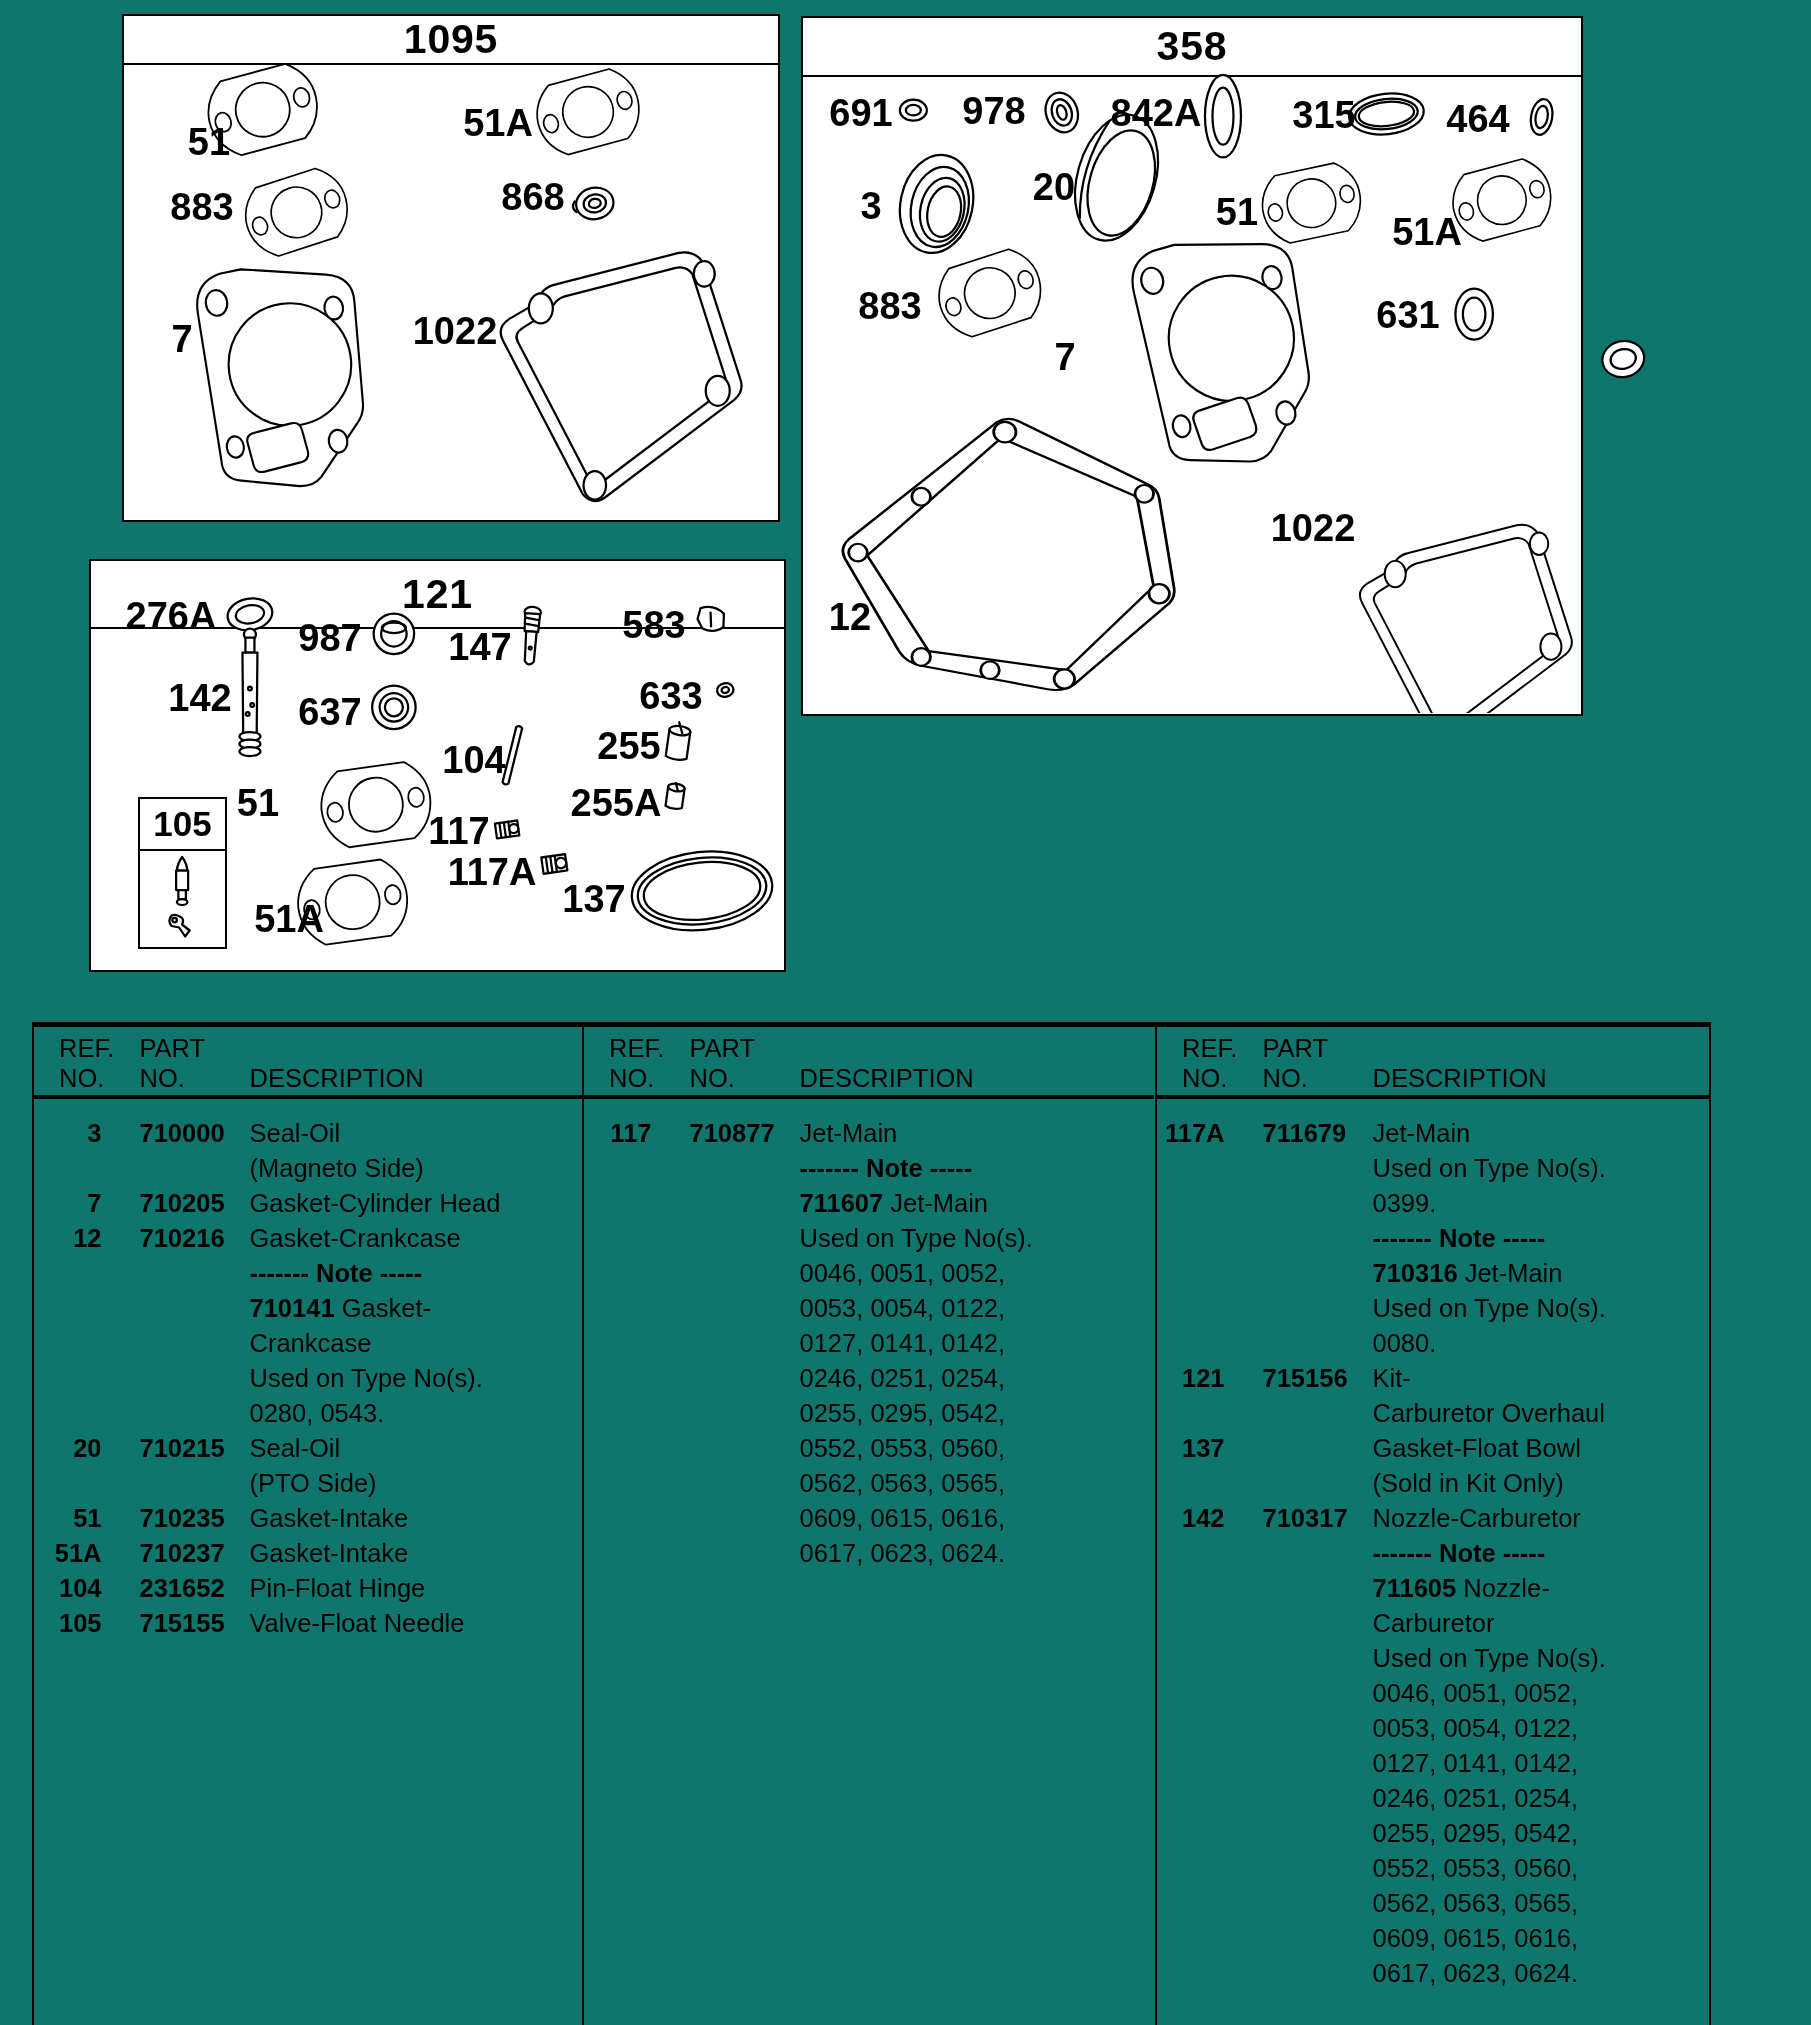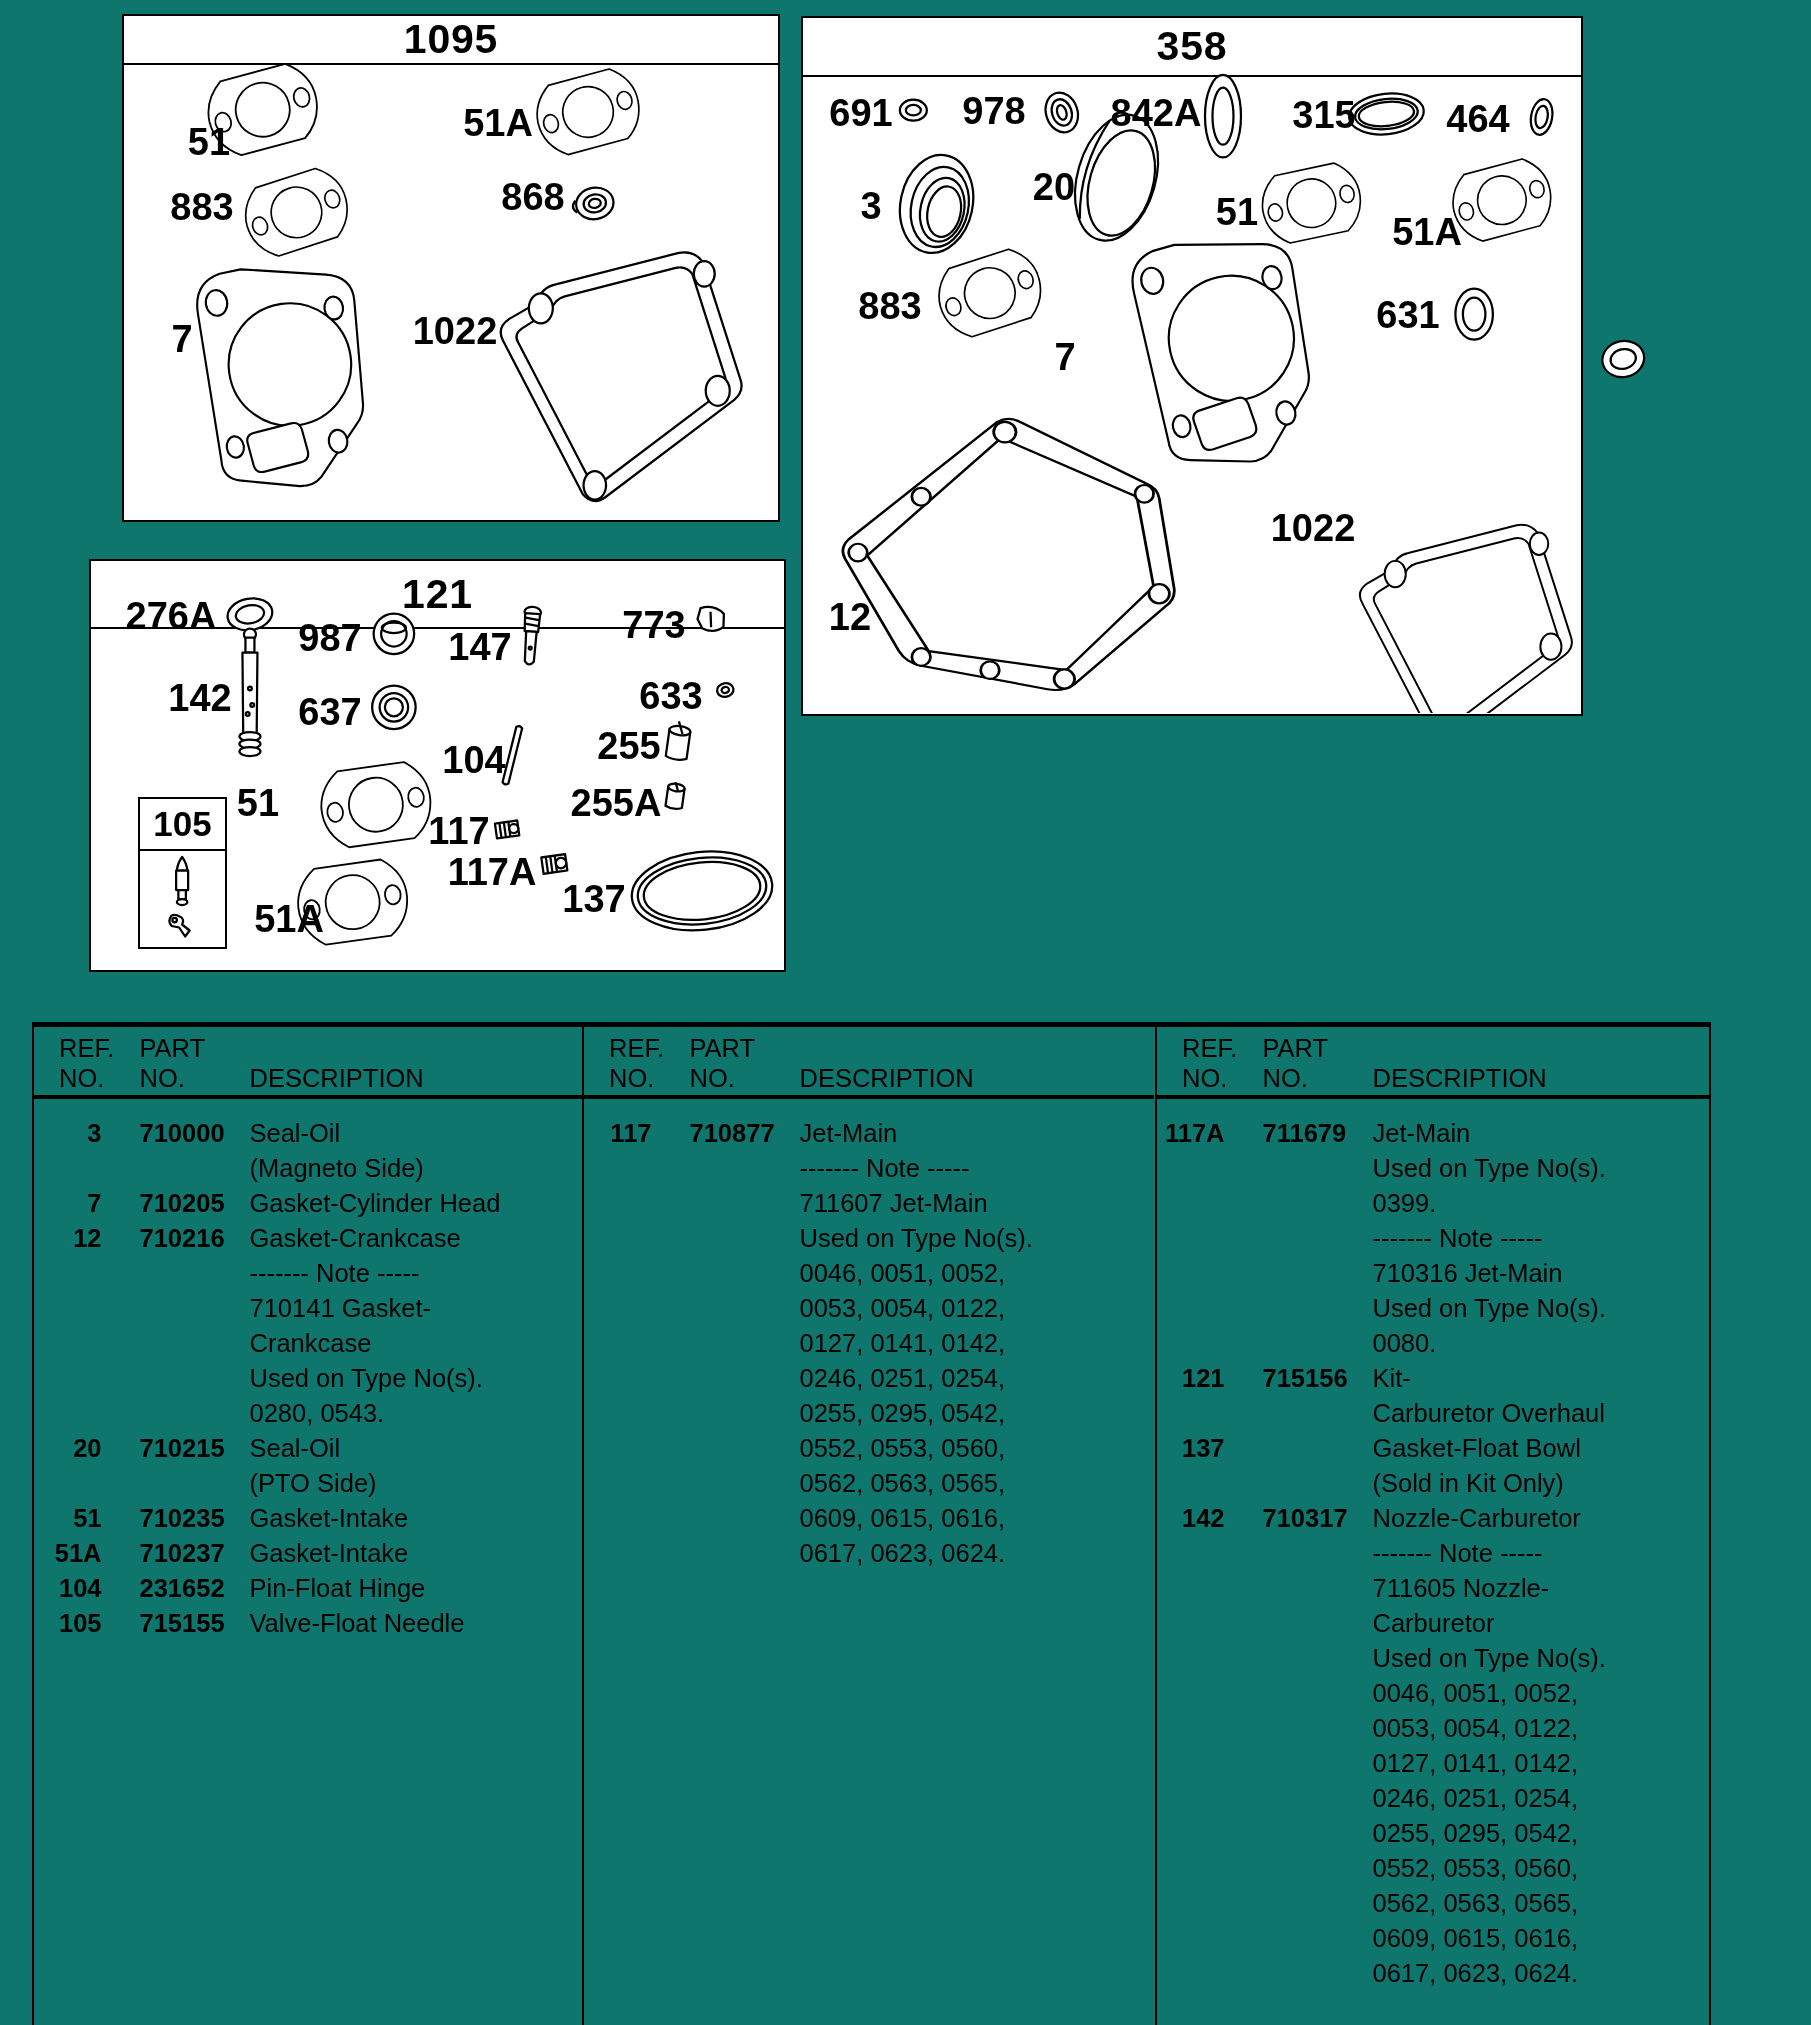--- a/index.html
+++ b/index.html
@@ -29,21 +29,21 @@
          grid-template-columns:68px 139px auto;align-items:end;
          padding:6px 0 7.5px 0;line-height:30px;box-sizing:border-box;}
   .th-ref{padding-left:25.5px;white-space:nowrap;}
   .th-part{padding-left:38px;white-space:nowrap;}
   .th-desc{padding-left:9px;white-space:nowrap;}
   .trows{padding-top:16.5px;line-height:35px;}
   .trow{display:grid;grid-template-columns:68px 139px auto;}
   .tref{text-align:right;font-weight:bold;}
   .tpart{padding-left:38px;font-weight:bold;}
   .tdesc{padding-left:9px;}
-  .tline b{font-weight:normal;}
+  .tline b{font-weight:bold;}
 </style>
 </head>
 <body>
 
 <svg width="0" height="0" style="position:absolute">
   <defs>
     <g id="sym-oval">
       <path class="ln" d="M44,6 L156,6 Q194,34 191,74 Q188,112 156,134 L46,134 Q8,108 9,66 Q11,30 44,6 Z"></path>
       <circle class="ln" cx="100" cy="70" r="45"></circle>
       <ellipse class="ln" cx="31" cy="73" rx="13" ry="16"></ellipse>
@@ -262,21 +262,21 @@
         </g>
         <g transform="translate(50,100)">
           <path class="ln" d="M-8,-14 Q-14,-6 -8,0 L2,2 L10,14 L16,6 L6,-2 Q10,-10 2,-13 Q-3,-16 -8,-14 Z"></path>
           <circle class="ln2" r="3" cx="-4" cy="-8"></circle>
         </g>
       </svg>
     </div>
     <div class="plabel" style="left:80px;top:55px">276A</div>
     <div class="plabel" style="left:239px;top:77px">987</div>
     <div class="plabel" style="left:389px;top:86px">147</div>
-    <div class="plabel" style="left:563px;top:64px">773</div>
+    <div class="plabel" style="left:563px;top:64px">583</div>
     <div class="plabel" style="left:109px;top:137px">142</div>
     <div class="plabel" style="left:239px;top:151px">637</div>
     <div class="plabel" style="left:580px;top:135px">633</div>
     <div class="plabel" style="left:383px;top:199px">104</div>
     <div class="plabel" style="left:538px;top:185px">255</div>
     <div class="plabel" style="left:167px;top:242px">51</div>
     <div class="plabel" style="left:525px;top:242px">255A</div>
     <div class="plabel" style="left:368px;top:270px">117</div>
     <div class="plabel" style="left:401px;top:311px">117A</div>
     <div class="plabel" style="left:198px;top:358px">51A</div>

